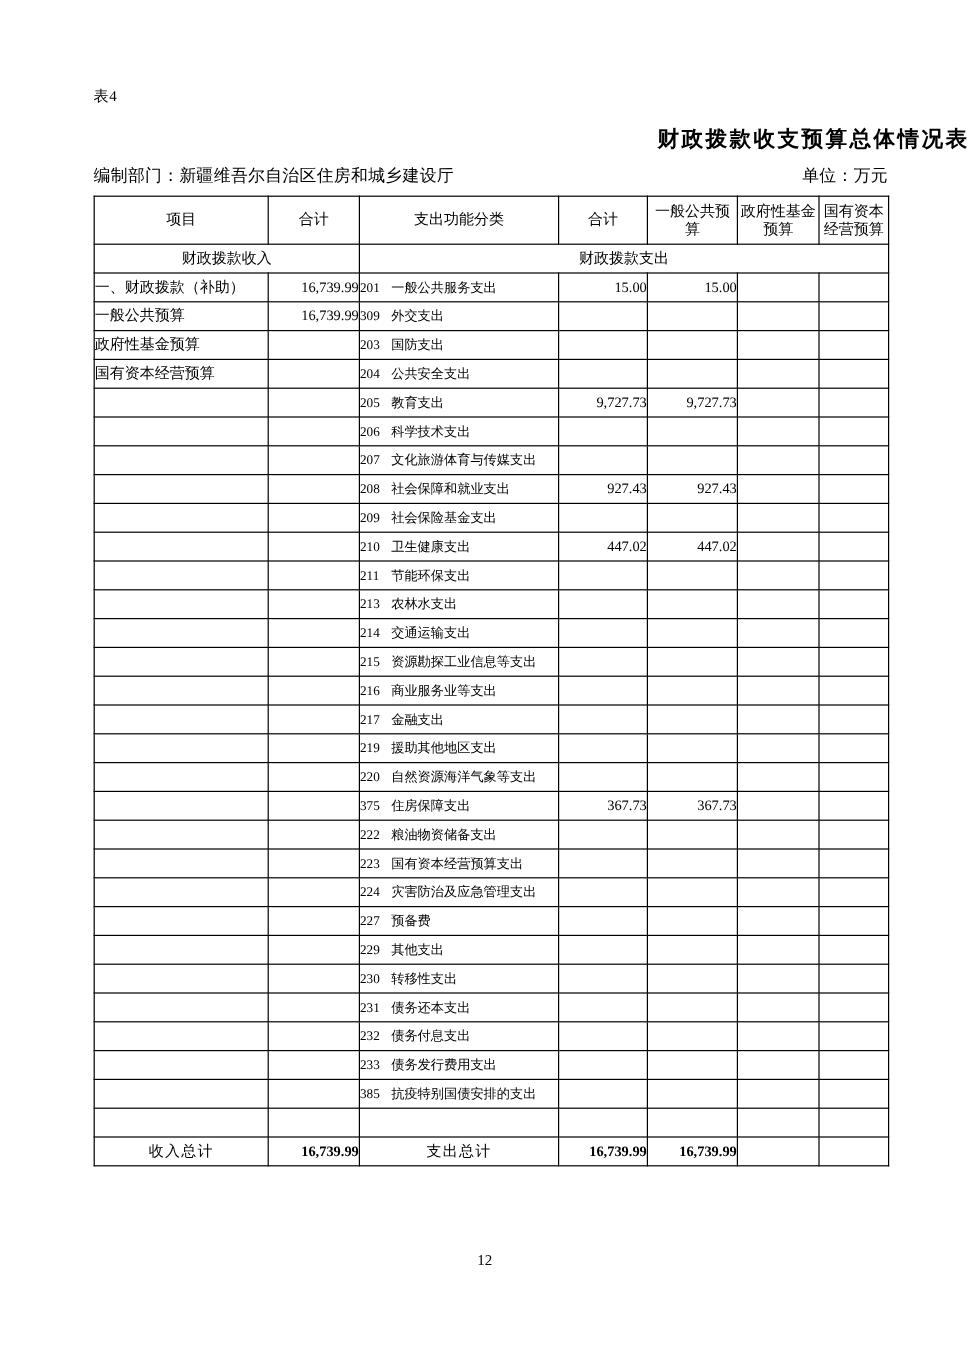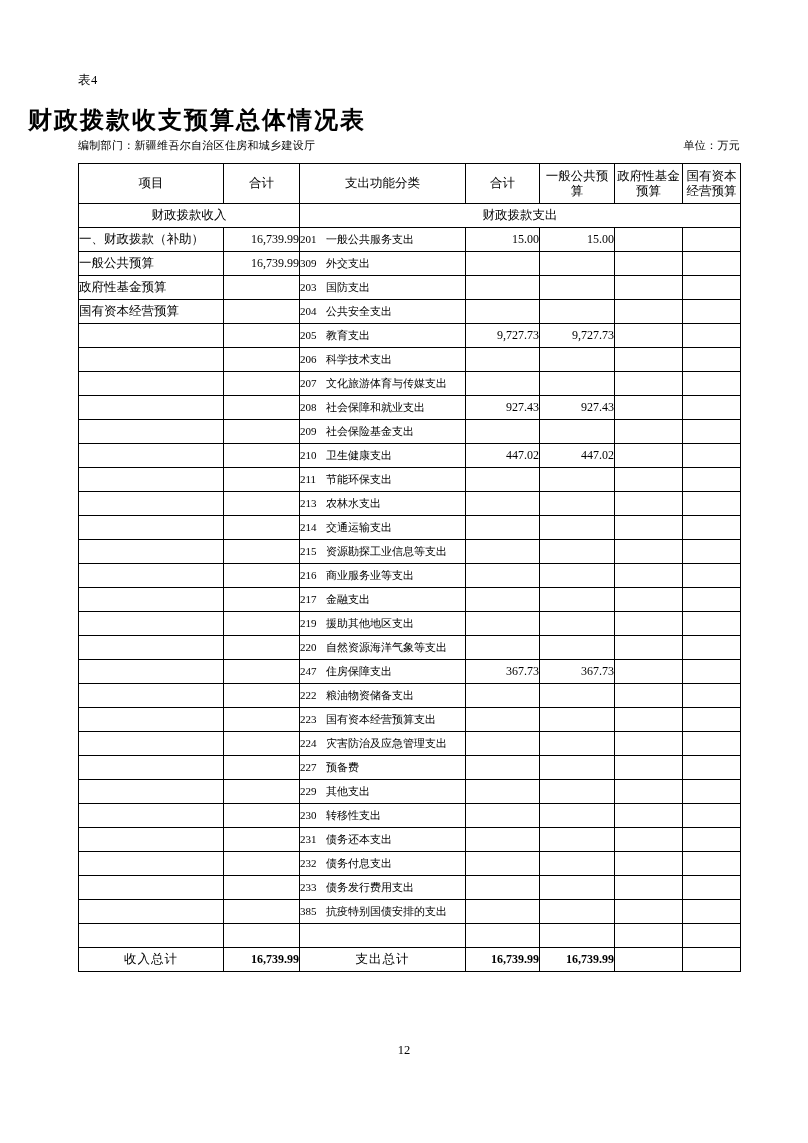--- a/index.html
+++ b/index.html
@@ -26,32 +26,31 @@
     left: 78px;
     top: 72px;
     font-size: 12.5px;
     letter-spacing: 0.5px;
   }
   .doc-title {
     position: absolute;
     left: 0;
     right: 0;
     top: 104px;
-    text-align: left;
-    font-size: 24px;
+    text-align: right;
+    font-size: 18px;
     font-weight: bold;
     letter-spacing: 2px;
-    padding-left: 28px;
   }
   .meta-row {
     position: absolute;
     left: 78px;
     right: 68px;
     top: 138px;
-    font-size: 11px;
+    font-size: 14px;
     display: flex;
     justify-content: space-between;
     align-items: baseline;
   }
   .meta-left { letter-spacing: 0.3px; }
   .meta-right { letter-spacing: 0.3px; }
 
   table.budget {
     position: absolute;
     left: 78px;
@@ -318,21 +317,21 @@
           <td class="empty"></td>
           <td class="func"><span class="code">220</span><span>自然资源海洋气象等支出</span></td>
           <td class="num"></td>
           <td class="num"></td>
           <td class="num"></td>
           <td class="num"></td>
         </tr>
         <tr>
           <td class="empty"></td>
           <td class="empty"></td>
-          <td class="func"><span class="code">247</span><span>住房保障支出</span></td>
+          <td class="func"><span class="code">375</span><span>住房保障支出</span></td>
           <td class="num">367.73</td>
           <td class="num">367.73</td>
           <td class="num"></td>
           <td class="num"></td>
         </tr>
         <tr>
           <td class="empty"></td>
           <td class="empty"></td>
           <td class="func"><span class="code">222</span><span>粮油物资储备支出</span></td>
           <td class="num"></td>

